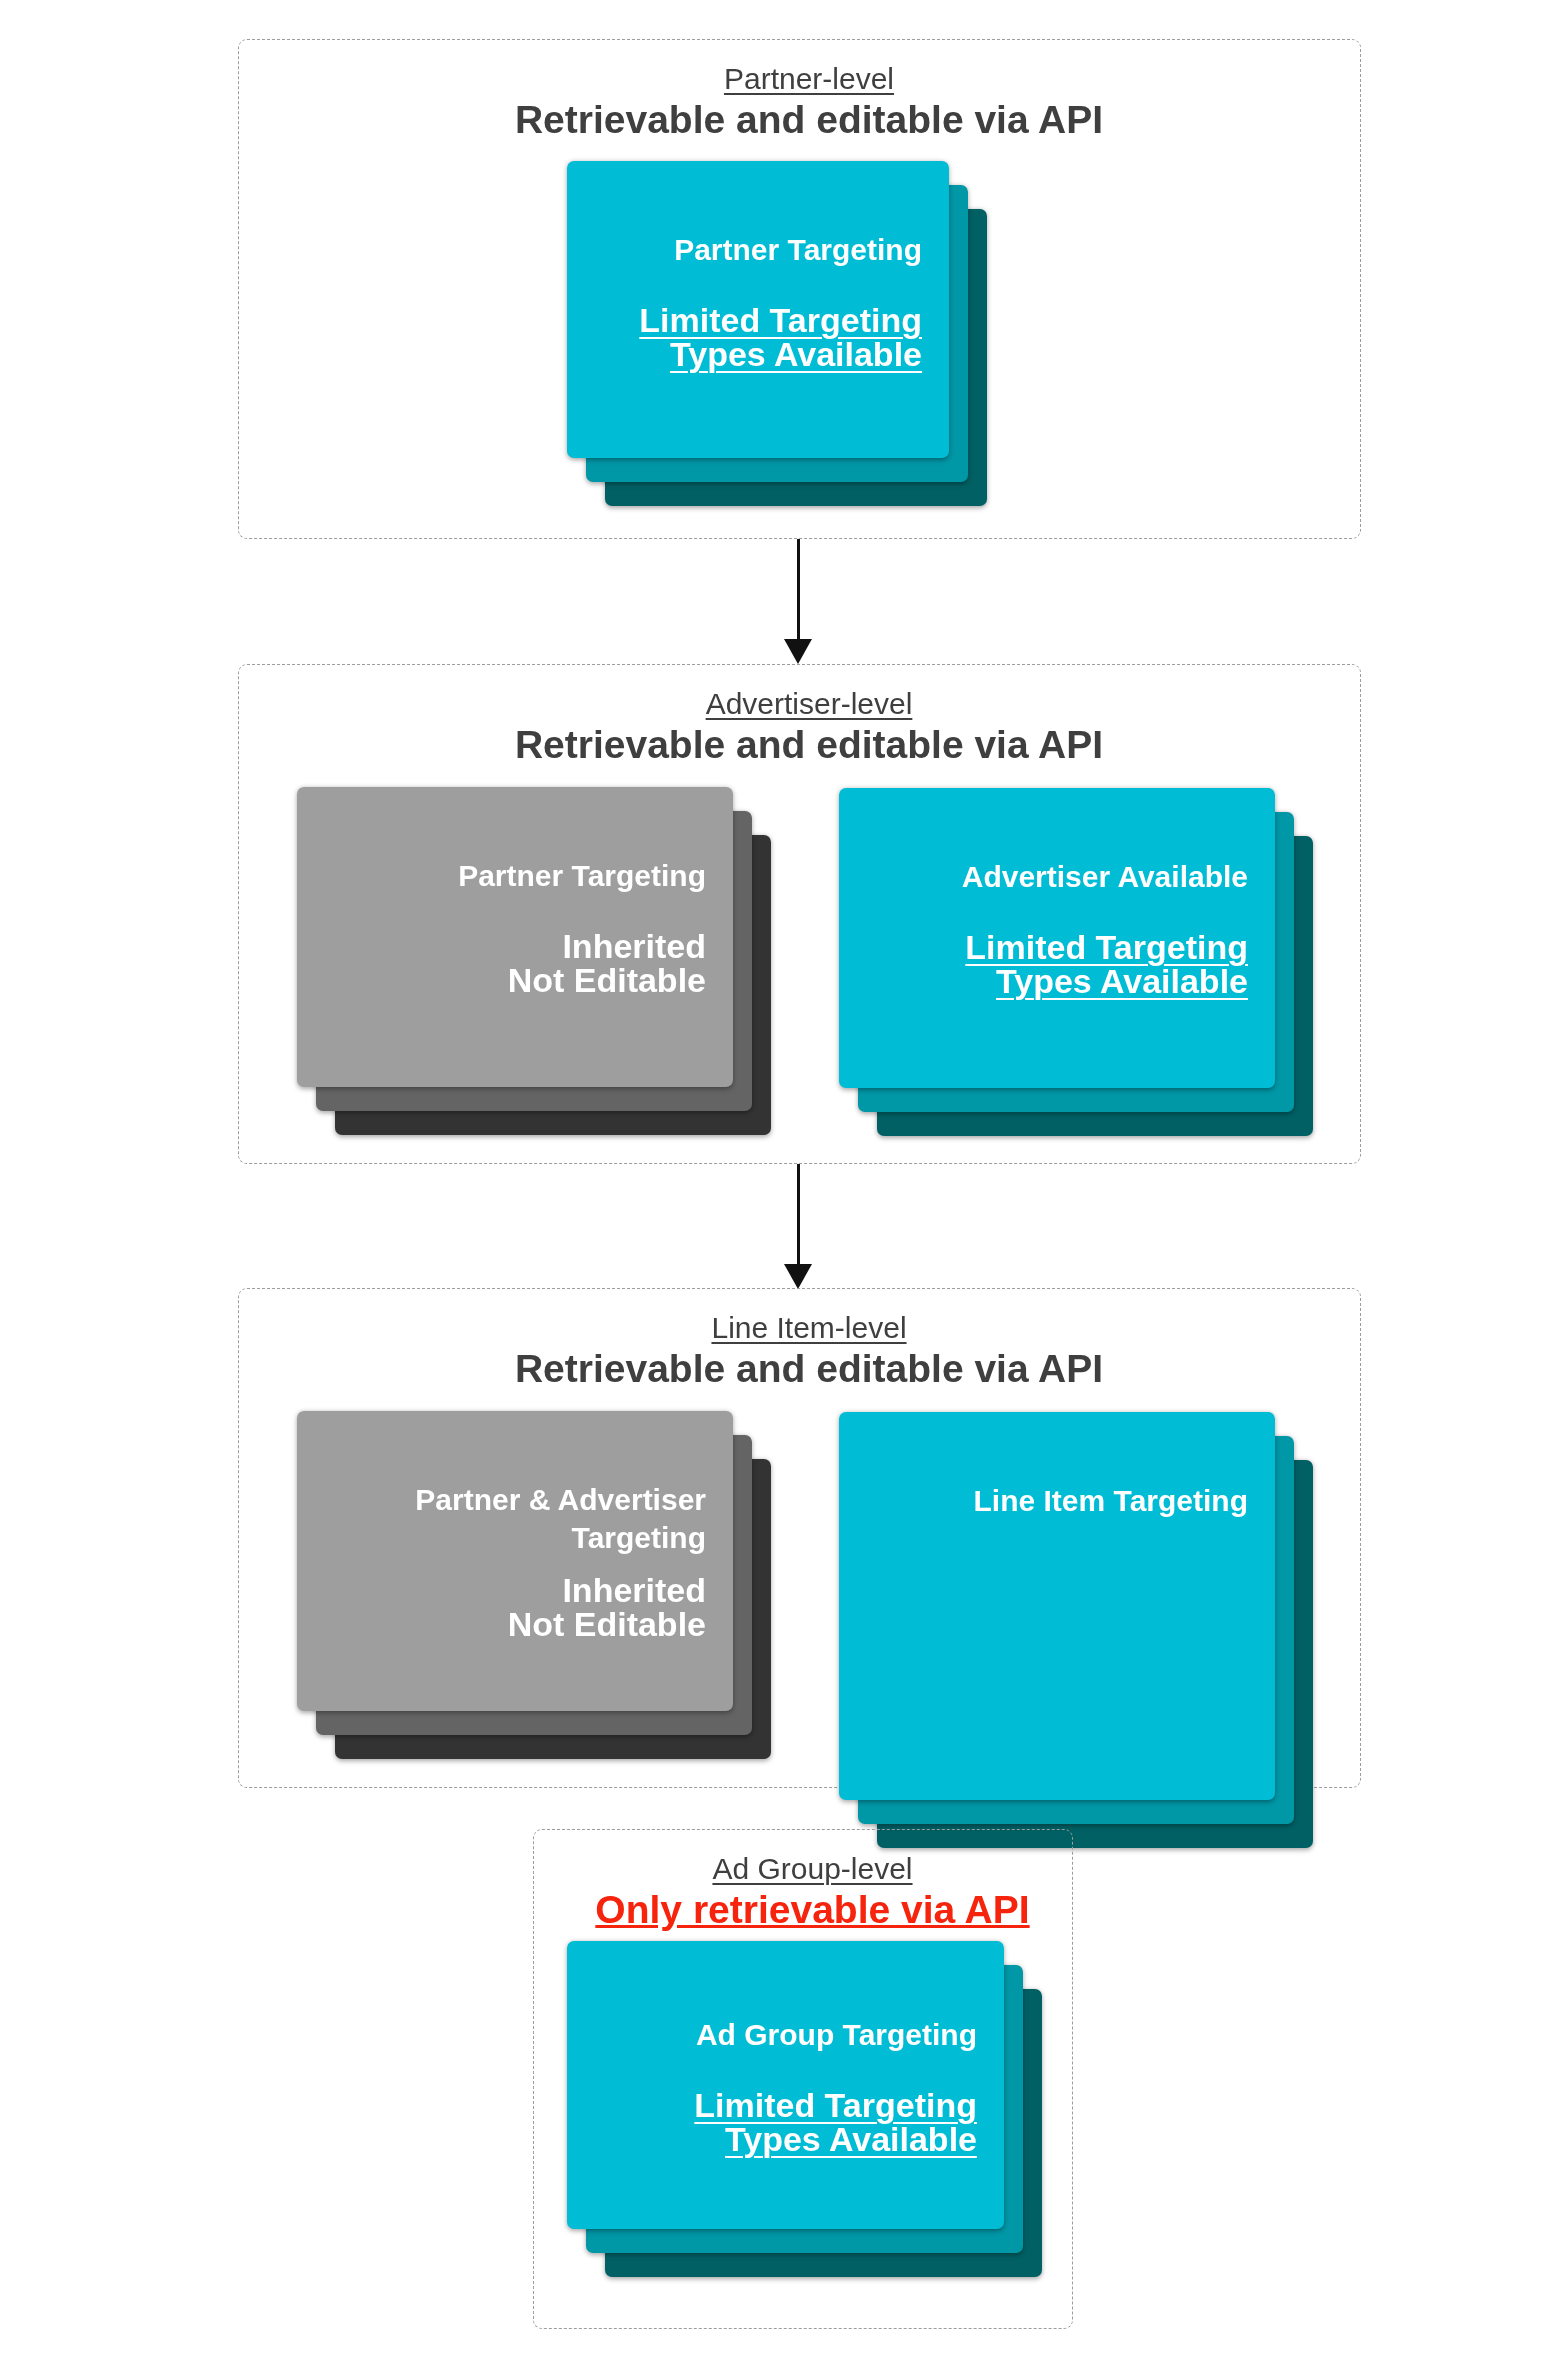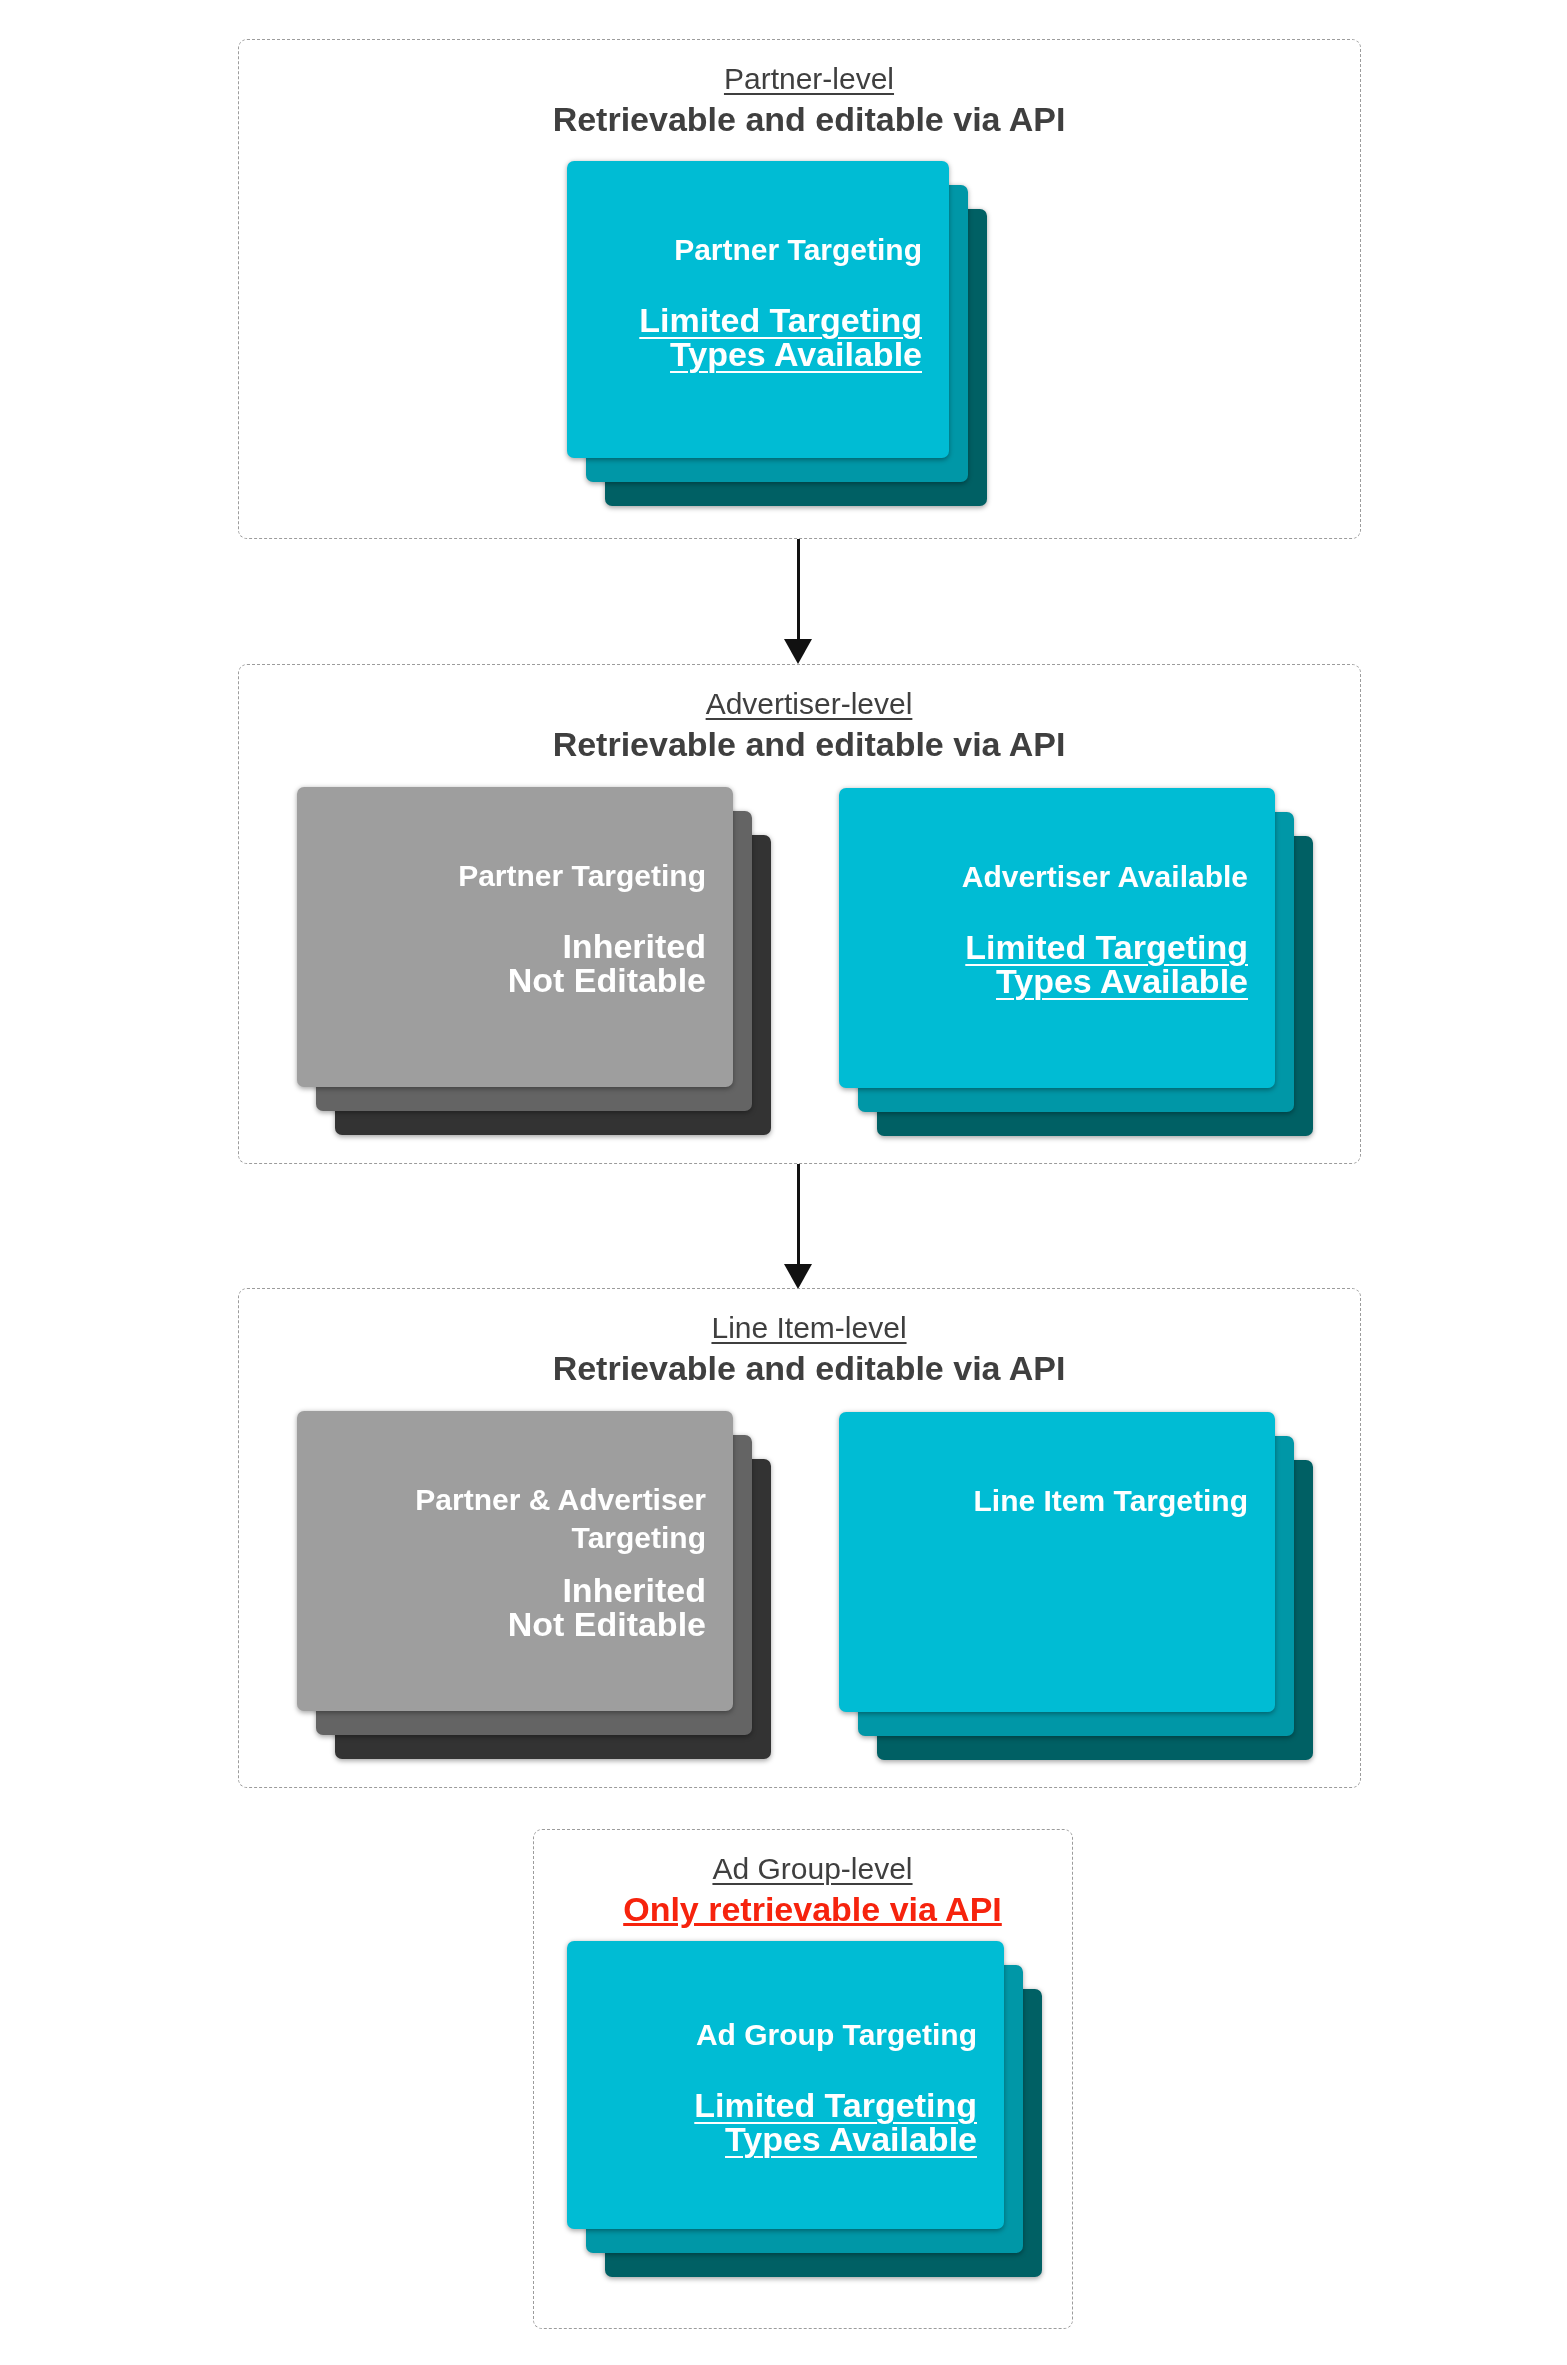--- a/index.html
+++ b/index.html
@@ -25,21 +25,21 @@
   .sec-4{left:533px;top:1829px;width:540px;height:500px;}
   .section-title{
     margin-top:18px;
     font-size:30px;line-height:41px;
     color:#3f3f3f;
     text-decoration:underline;
     text-underline-offset:3.6px;
     text-decoration-thickness:1.8px;
   }
   .section-subtitle{
-    font-size:34px;line-height:41px;
+    font-size:39px;line-height:41px;
     font-weight:bold;color:#3f3f3f;
   }
   .section-subtitle.red{color:#f6230d;text-decoration:underline;}
   
   .stack{position:absolute;}
   .layer{
     position:absolute;inset:0;border-radius:7.1px;
     box-shadow:0 1.8px 5.4px rgba(0,0,0,0.35);
   }
   .layer.mid{transform:translate(19px,24px);}
@@ -54,21 +54,21 @@
     box-sizing:border-box;
     padding:70px 27px 0;
     text-align:right;color:#ffffff;
   }
   .cyan .card{background:#00bcd4;}
   .gray .card{background:#9e9e9e;}
   .stack-1{left:567px;top:161px;width:382px;height:297px;}
   .stack-2a{left:297px;top:787px;width:436px;height:300px;}
   .stack-2b{left:839px;top:788px;width:436px;height:300px;}
   .stack-3a{left:297px;top:1411px;width:436px;height:300px;}
-  .stack-3b{left:839px;top:1412px;width:436px;height:300px;}
+  .stack-3b{left:839px;top:1412px;width:436px;height:388px;}
   .stack-4{left:567px;top:1941px;width:437px;height:288px;}
   .stack-4 .card{padding-top:75px;}
   .card-title{font-size:30px;font-weight:bold;line-height:38px;}
   .card-body{
     font-size:34px;font-weight:bold;line-height:34px;margin-top:34px;
   }
   .card-body.tight{margin-top:16px;}
   .card-body .u{
     text-decoration:underline;
     text-underline-offset:4.5px;

